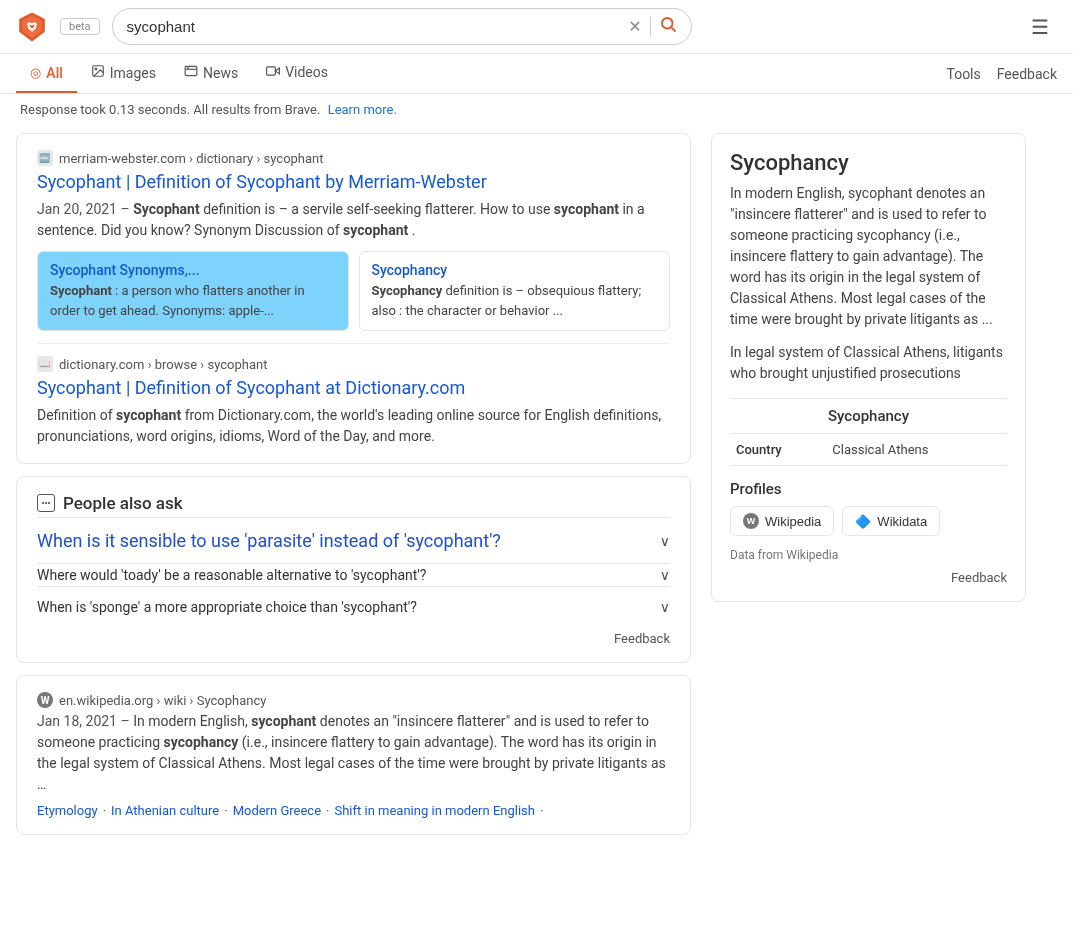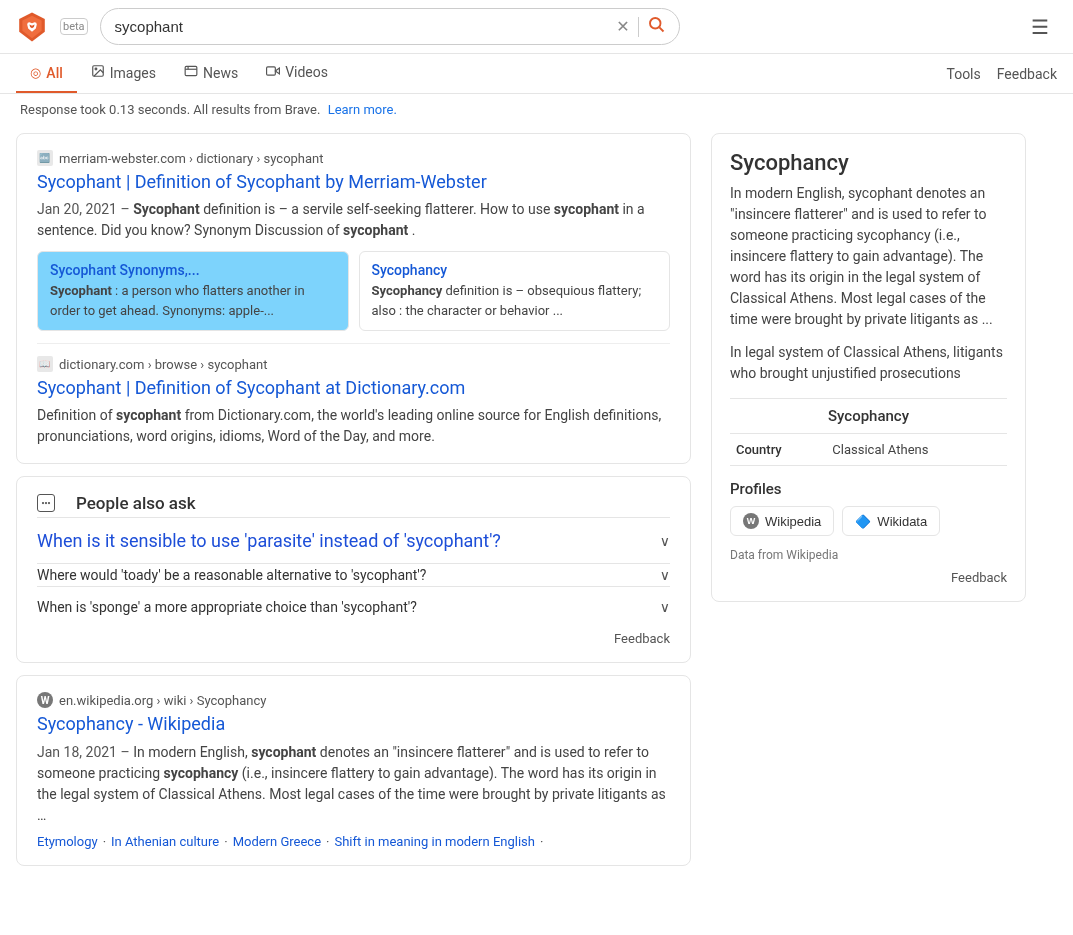--- a/index.html
+++ b/index.html
@@ -13,21 +13,21 @@
 
 <div style="display:flex; align-items:center; padding:8px 16px; border-bottom:1px solid #e5e5e5; gap:12px;">
   <div class="brave-logo">
     <svg viewBox="0 0 100 100" xmlns="http://www.w3.org/2000/svg">
       <polygon points="50,5 90,25 90,65 50,95 10,65 10,25" fill="#e05a2b"></polygon>
       <polygon points="50,15 80,30 80,62 50,85 20,62 20,30" fill="#f06e3e"></polygon>
       <path d="M35,42 Q35,35 42,35 L50,38 L58,35 Q65,35 65,42 L62,55 L50,65 L38,55 Z" fill="white"></path>
       <path d="M42,42 L44,50 L50,54 L56,50 L58,42 L50,46 Z" fill="#e05a2b"></path>
     </svg>
   </div>
-  <span style="font-size:11px; color:#888; border:1px solid #ccc; border-radius:4px; padding:1px 2px;">beta</span>
+  <span style="font-size:11px; color:#888; border:1px solid #ccc; border-radius:4px; padding:1px 8px;">beta</span>
 
   <div style="display:flex; align-items:center; border:1.5px solid #ccc; border-radius:24px; padding:6px 14px; flex:1; max-width:580px; background:#fff;">
     <input style="border: none; outline: none; flex: 1 1 0%; font-size: 15px; color: rgb(51, 51, 51); background: transparent;" type="text" value="sycophant">
     <span style="cursor:pointer; color:#888; font-size:16px; margin-right:8px;">✕</span>
     <div style="width:1px; height:20px; background:#ccc; margin-right:8px;"></div>
     <button style="background:none; border:none; cursor:pointer; color:#e05a2b; font-size:18px; padding:0;">
       <svg width="18" height="18" viewBox="0 0 24 24" fill="none" stroke="#e05a2b" stroke-width="2.5">
           <circle cx="11" cy="11" r="7"></circle>
           <line x1="16.5" y1="16.5" x2="22" y2="22"></line>
         </svg>
@@ -134,21 +134,21 @@
         <a style="font-size:18px; color:#1558d6; text-decoration:none; display:block; margin-bottom:5px; font-weight:400; line-height:1.4;">Sycophant | Definition of Sycophant at Dictionary.com</a>
         <div style="font-size:14px; color:#444; line-height:1.5;">
           <span>Definition of </span>
           <b><span>sycophant</span></b>
           <span> from Dictionary.com, the world's leading online source for English definitions, pronunciations, word origins, idioms, Word of the Day, and more.</span>
         </div>
       </div>
     </div>
 
     <div style="background:#fff; border:1px solid #e5e5e5; border-radius:8px; padding:16px 20px; margin-bottom:12px;">
-      <div style="display:flex; align-items:center; gap:21px; font-size:17px; font-weight:500; margin-bottom:4px; color:#333;">
+      <div style="display:flex; align-items:center; gap:8px; font-size:17px; font-weight:500; margin-bottom:4px; color:#333;">
         <div style="width:18px; height:18px; border:1.5px solid #555; border-radius:3px; display:flex; align-items:center; justify-content:center; font-size:10px;">
           <svg width="12" height="12" viewBox="0 0 24 24" fill="none" stroke="#555" stroke-width="2.5">
               <circle cx="12" cy="12" r="1"></circle>
               <circle cx="6" cy="12" r="1"></circle>
               <circle cx="18" cy="12" r="1"></circle>
             </svg>
         </div>
         <span>People also ask</span>
       </div>
 
@@ -170,21 +170,20 @@
       </div>
     </div>
 
     <div style="background:#fff; border:1px solid #e5e5e5; border-radius:8px; padding:16px 20px; margin-bottom:12px;">
       <div style="display:flex; align-items:center; gap:6px; margin-bottom:3px;">
         <div style="width:16px; height:16px; background:#777; border-radius:50%; display:flex; align-items:center; justify-content:center; color:#fff; font-size:10px; font-weight:bold; flex-shrink:0;">
           <span>W</span>
         </div>
         <span style="font-size:13px; color:#555;">en.wikipedia.org › wiki › Sycophancy</span>
       </div>
-      <a style="font-size:18px; color:#1558d6; text-decoration:none; display:block; margin-bottom:5px; font-weight:400; line-height:1.4;">Sycophancy - Wikipedia</a>
       <div style="font-size:14px; color:#444; line-height:1.5;">
         <span style="color:#555;">Jan 18, 2021 –</span>
         <span>In modern English, </span>
         <b><span>sycophant</span></b>
         <span> denotes an "insincere flatterer" and is used to refer to someone practicing </span>
         <b><span>sycophancy</span></b>
         <span> (i.e., insincere flattery to gain advantage). The word has its origin in the legal system of Classical Athens. Most legal cases of the time were brought by private litigants as …</span>
       </div>
 
       <div style="display:flex; flex-wrap:wrap; align-items:center; margin-top:8px; gap:0;">

